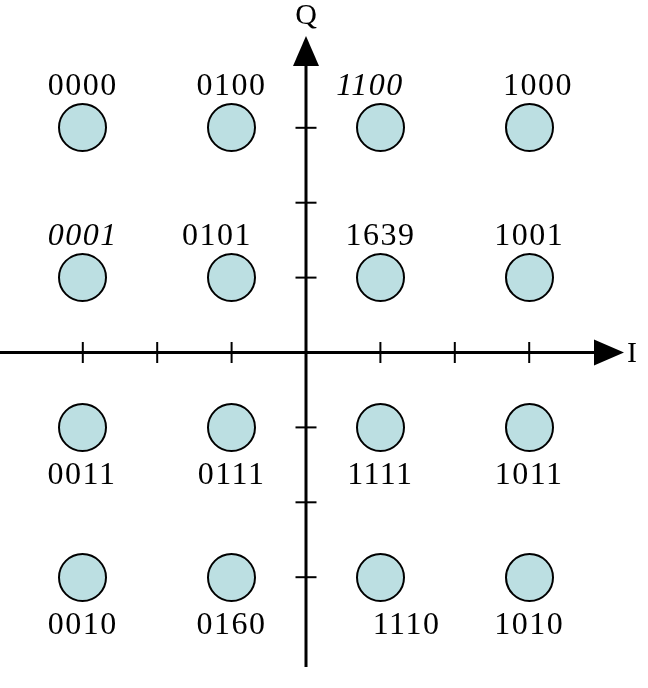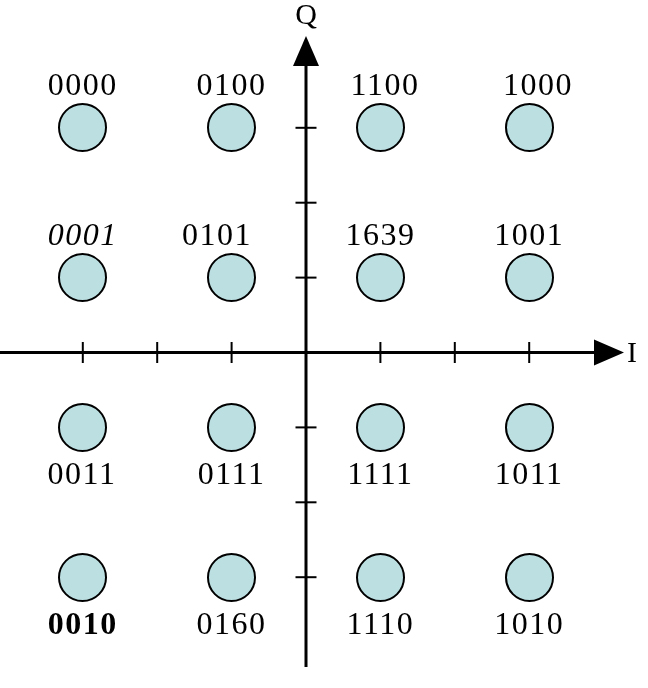--- a/index.html
+++ b/index.html
@@ -74,41 +74,41 @@
 
   <div class="axis-label q" style="left: 306px; top: -2px;">Q</div>
   <div class="axis-label i" style="left: 627px; top: 336px;">I</div>
 
   <div>
       <div class="sym-circle" style="left: 58.3px; top: 103.3px; width: 49px; height: 49px; background: rgb(188, 223, 226); border: 2.5px solid rgb(0, 0, 0);"></div>
       <div class="sym-label" style="left: 22.8px; top: 67.3px; font-family: Liberation Serif, serif;">0000</div>
       <div class="sym-circle" style="left: 207.1px; top: 103.3px; width: 49px; height: 49px; background: rgb(188, 223, 226); border: 2.5px solid rgb(0, 0, 0);"></div>
       <div class="sym-label" style="left: 171.6px; top: 67.3px;">0100</div>
       <div class="sym-circle" style="left: 355.9px; top: 103.3px; width: 49px; height: 49px; background: rgb(188, 223, 226); border: 2.5px solid rgb(0, 0, 0);"></div>
-      <div class="sym-label" style="left: 325px; top: 67.3px;">1100</div>
+      <div class="sym-label" style="left: 310px; top: 67.3px; font-style: italic;">1100</div>
       <div class="sym-circle" style="left: 504.7px; top: 103.3px; width: 49px; height: 49px; background: rgb(188, 223, 226); border: 2.5px solid rgb(0, 0, 0);"></div>
       <div class="sym-label" style="left: 478px; top: 67.3px;">1000</div>
       <div class="sym-circle" style="left: 58.3px; top: 253.1px; width: 49px; height: 49px; background: rgb(188, 223, 226); border: 2.5px solid rgb(0, 0, 0);"></div>
       <div class="sym-label" style="left: 22.8px; top: 217.1px; font-style: italic;">0001</div>
       <div class="sym-circle" style="left: 207.1px; top: 253.1px; width: 49px; height: 49px; background: rgb(188, 223, 226); border: 2.5px solid rgb(0, 0, 0);"></div>
       <div class="sym-label" style="left: 157px; top: 217.1px;">0101</div>
       <div class="sym-circle" style="left: 355.9px; top: 253.1px; width: 49px; height: 49px; background: rgb(188, 223, 226); border: 2.5px solid rgb(0, 0, 0);"></div>
       <div class="sym-label" style="left: 320.4px; top: 217.1px;">1639</div>
       <div class="sym-circle" style="left: 504.7px; top: 253.1px; width: 49px; height: 49px; background: rgb(188, 223, 226); border: 2.5px solid rgb(0, 0, 0);"></div>
       <div class="sym-label" style="left: 469.2px; top: 217.1px;">1001</div>
       <div class="sym-circle" style="left: 58.3px; top: 402.9px; width: 49px; height: 49px; background: rgb(188, 223, 226); border: 2.5px solid rgb(0, 0, 0);"></div>
       <div class="sym-label" style="left: 22px; top: 455.9px;">0011</div>
       <div class="sym-circle" style="left: 207.1px; top: 402.9px; width: 49px; height: 49px; background: rgb(188, 223, 226); border: 2.5px solid rgb(0, 0, 0);"></div>
       <div class="sym-label" style="left: 171.6px; top: 455.9px;">0111</div>
       <div class="sym-circle" style="left: 355.9px; top: 402.9px; width: 49px; height: 49px; background: rgb(188, 223, 226); border: 2.5px solid rgb(0, 0, 0);"></div>
       <div class="sym-label" style="left: 320.4px; top: 455.9px;">1111</div>
       <div class="sym-circle" style="left: 504.7px; top: 402.9px; width: 49px; height: 49px; background: rgb(188, 223, 226); border: 2.5px solid rgb(0, 0, 0);"></div>
       <div class="sym-label" style="left: 469.2px; top: 455.9px;">1011</div>
       <div class="sym-circle" style="left: 58.3px; top: 552.7px; width: 49px; height: 49px; background: rgb(188, 223, 226); border: 2.5px solid rgb(0, 0, 0);"></div>
-      <div class="sym-label" style="left: 22.8px; top: 605.7px; font-weight: bold;">0010</div>
+      <div class="sym-label" style="left: 22.8px; top: 605.7px;">0010</div>
       <div class="sym-circle" style="left: 207.1px; top: 552.7px; width: 49px; height: 49px; background: rgb(188, 223, 226); border: 2.5px solid rgb(0, 0, 0);"></div>
       <div class="sym-label" style="left: 171.6px; top: 605.7px;">0160</div>
       <div class="sym-circle" style="left: 355.9px; top: 552.7px; width: 49px; height: 49px; background: rgb(188, 223, 226); border: 2.5px solid rgb(0, 0, 0);"></div>
-      <div class="sym-label" style="left: 320.4px; top: 605.7px;">1110</div>
+      <div class="sym-label" style="left: 320.4px; top: 605.7px; text-align: right;">1110</div>
       <div class="sym-circle" style="left: 504.7px; top: 552.7px; width: 49px; height: 49px; background: rgb(188, 223, 226); border: 2.5px solid rgb(0, 0, 0);"></div>
       <div class="sym-label" style="left: 469.2px; top: 605.7px;">1010</div>
     </div>
 </div>
 
 </body></html>

